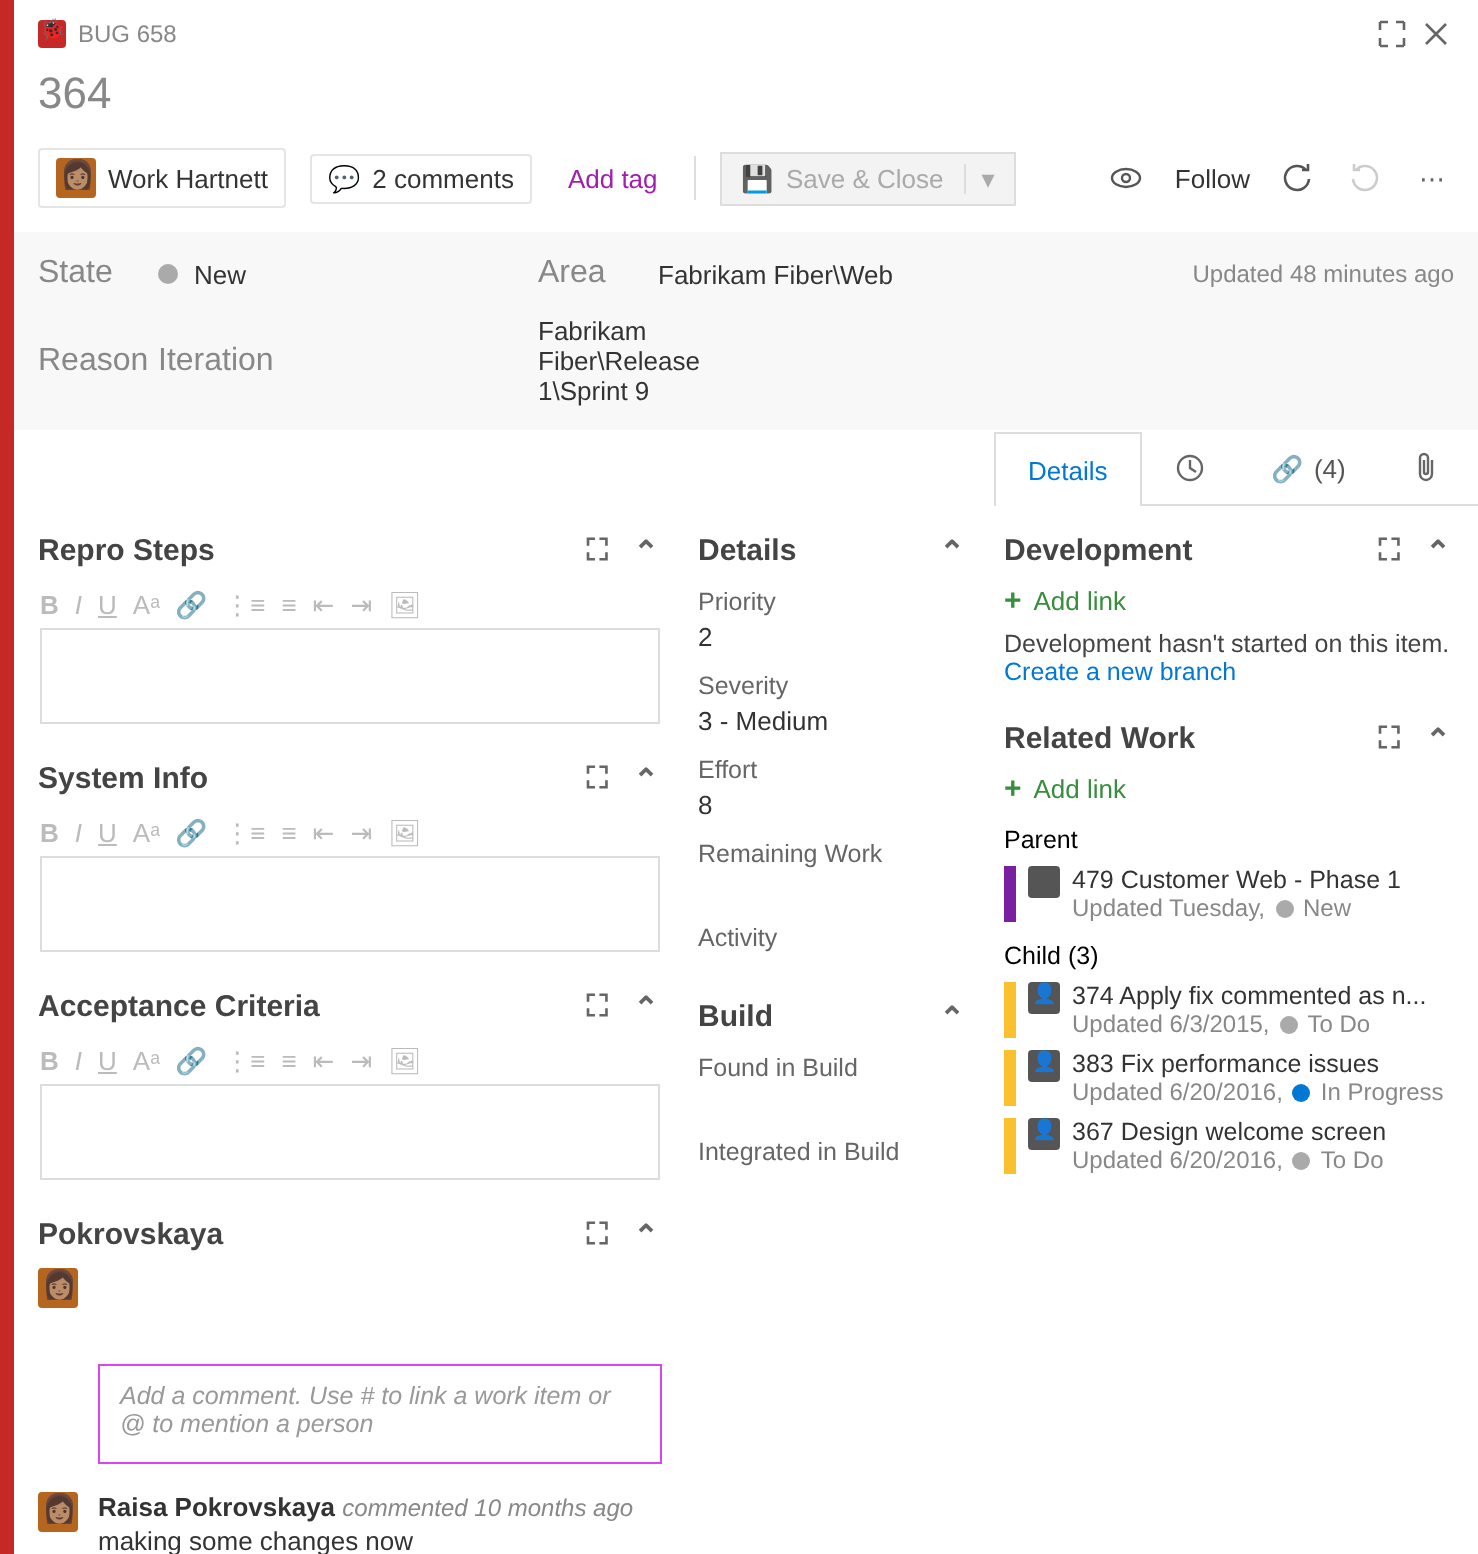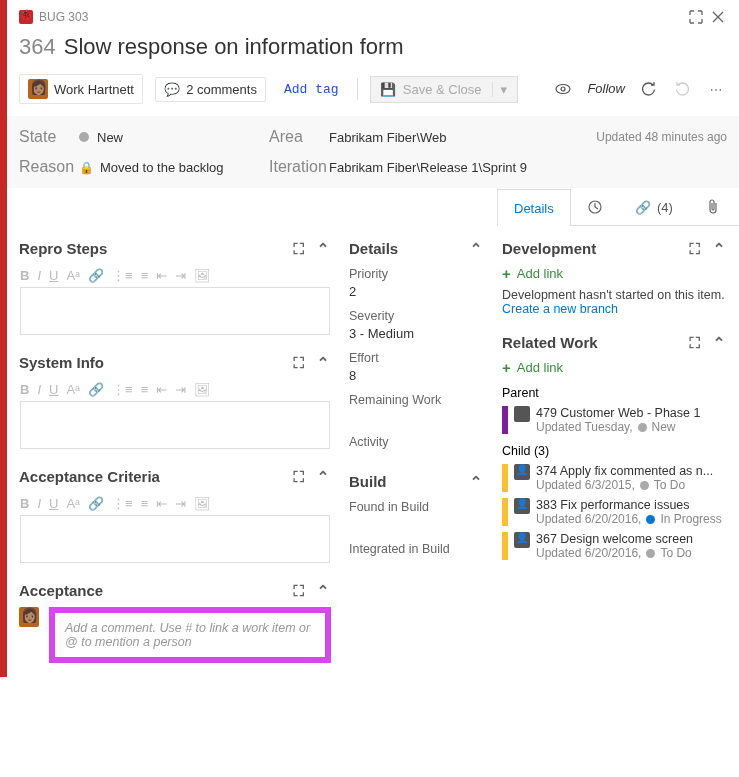--- a/index.html
+++ b/index.html
@@ -19,25 +19,25 @@
   .titlebar-spacer { flex:1; }
   .tb-btn { width:22px; height:22px; display:flex; align-items:center; justify-content:center; color:#666; cursor:pointer; }
   .title-row { display:flex; align-items:baseline; padding: 4px 12px 10px 12px; }
   .big-id { font-size:22px; color:#888; margin-right:8px; }
   .big-title { font-size:22px; color:#333; }
   .cmdbar { display:flex; align-items:center; padding: 4px 12px 12px 12px; gap:12px; }
   .chip { display:flex; align-items:center; gap:6px; padding:4px 8px; border:1px solid #e5e5e5; border-radius:2px; background:#fff; color:#333; cursor:pointer; }
   .avatar { width:20px; height:20px; background:#b5651d; border-radius:2px; display:inline-block; position:relative; }
   .avatar::after { content:"👩🏽"; font-size:14px; position:absolute; left:2px; top:0; }
   .comments-ico { color:#0078d4; }
-  .addtag { color:#1d4ed8; cursor:pointer; padding:4px 6px;font-family:Liberation Mono, monospace; }
+  .addtag { color:#a21caf; cursor:pointer; padding:4px 6px; }
   .sep { width:1px; height:22px; background:#ddd; }
   .btn-save { display:flex; align-items:center; gap:6px; padding:5px 10px; background:#f3f3f3; border:1px solid #ddd; color:#aaa; cursor:default; }
   .btn-save .dd { border-left:1px solid #ddd; padding-left:8px; margin-left:4px; }
-  .follow { display:flex; align-items:flex-start; gap:16px; cursor:pointer;font-style:italic; }
+  .follow { display:flex; align-items:center; gap:16px; cursor:pointer; }
   .icn { width:16px; height:16px; display:inline-flex; align-items:center; justify-content:center; color:#666; }
   .meta { background:#f8f8f8; padding:12px; display:grid; grid-template-columns: 60px 190px 60px 1fr 180px; row-gap:12px; align-items:center; font-size:13px; }
   .meta .lbl { color:#888; font-size:16px; }
   .state-dot { width:10px; height:10px; border-radius:50%; background:#aaa; display:inline-block; margin-right:8px; }
   .lock { color:#888; margin-right:6px; font-size:12px; }
   .updated { color:#888; text-align:right; font-size:12px; }
   .tabs { display:flex; border-bottom:1px solid #ddd; margin-left:490px; }
   .tab { padding:10px 16px; color:#555; display:flex; align-items:center; gap:5px; cursor:pointer; border:1px solid transparent; border-bottom:none; }
   .tab.active { color:#0078d4; border-color:#ddd; background:#fff; position:relative; top:1px; }
   .content { display:flex; padding:14px 12px; gap:18px; }
@@ -62,52 +62,51 @@
   .color-bar { width:6px; align-self:stretch; }
   .cb-purple { background:#7b1fa2; } .cb-yellow { background:#fbc02d; }
   .type-ico { width:16px; height:16px; background:#555; border-radius:2px; display:inline-block; flex-shrink:0; position:relative; }
   .type-ico.user::after { content:"👤"; font-size:10px; position:absolute; left:2px; top:0; color:#fff; }
   .rw-body { flex:1; min-width:0; }
   .rw-title { white-space:nowrap; overflow:hidden; text-overflow:ellipsis; }
   .rw-sub { color:#888; font-size:12px; display:flex; align-items:center; gap:5px; flex-wrap:wrap; }
   .dot { width:9px; height:9px; border-radius:50%; background:#aaa; display:inline-block; }
   .dot.blue { background:#0078d4; }
   .group-lbl { color:#000000; margin-top:10px; font-size:12.5px; }
-  .discussion-box { border:6px solid #d946ef; padding:8px 10px; color:#999; font-style:italic; font-size:12.5px; min-height:50px; }
+  .discussion-box { border:1px solid #d946ef; padding:8px 10px; color:#999; font-style:italic; font-size:12.5px; min-height:50px;margin-top:48px; }
   .disc-row { display:flex; gap:10px; align-items:flex-start; }
   .disc-row + .disc-row { margin-top:14px; }
   .comment-user { font-weight:600; color:#333; }
   .comment-meta { color:#888; font-style:italic; font-size:12px; }
   .comment-body { color:#333; margin-top:2px; }
   svg { display:block; }
 </style>
 </head>
 <body>
 
 <div class="frame">
 
   <div class="titlebar">
     <span class="bug-icon"></span>
-    <span class="titlebar-label">BUG 303</span>
+    <span class="titlebar-label">BUG 658</span>
     <span class="titlebar-spacer"></span>
     <span class="tb-btn">
       <svg width="14" height="14" viewBox="0 0 14 14">
           <path d="M1 1h4M1 1v4M13 1h-4M13 1v4M1 13h4M1 13v-4M13 13h-4M13 13v-4" stroke="#666" stroke-width="1.3" fill="none"></path>
         </svg>
     </span>
     <span class="tb-btn">
       <svg width="12" height="12" viewBox="0 0 12 12">
           <path d="M1 1l10 10M11 1L1 11" stroke="#666" stroke-width="1.3"></path>
         </svg>
     </span>
   </div>
 
   <div class="title-row">
     <span class="big-id">364</span>
-    <span class="big-title">Slow response on information form</span>
   </div>
 
   <div class="cmdbar">
     <div class="chip">
       <span class="avatar"></span>
       <span>Work Hartnett</span>
     </div>
     <div class="chip">
       <span class="comments-ico">💬</span>
       <span>2 comments</span>
@@ -145,21 +144,20 @@
   </div>
 
   <div class="meta">
     <span class="lbl">State</span>
     <span><span class="state-dot"></span><span>New</span></span>
     <span class="lbl">Area</span>
     <span>Fabrikam Fiber\Web</span>
     <span class="updated">Updated 48 minutes ago</span>
 
     <span class="lbl">Reason</span>
-    <span><span class="lock">🔒</span><span>Moved to the backlog</span></span>
     <span class="lbl">Iteration</span>
     <span>Fabrikam Fiber\Release 1\Sprint 9</span>
     <span></span>
   </div>
 
   <div class="tabs">
     <div class="tab active">
         <span>Details</span>
       </div>
     <div class="tab">
@@ -237,24 +235,32 @@
               <span>≡</span>
               <span>⇤</span>
               <span>⇥</span>
               <span>🖼</span>
             </div>
           <div class="rte-box"></div>
         </div>
       </div>
 
       <div class="section">
-        <div class="sec-head"><span>Acceptance</span><span class="sp"></span><span class="icn">⛶</span>&nbsp;&nbsp;<span class="icn">⌃</span></div>
+        <div class="sec-head"><span>Pokrovskaya</span><span class="sp"></span><span class="icn">⛶</span>&nbsp;&nbsp;<span class="icn">⌃</span></div>
         <div class="disc-row">
           <span class="avatar"></span>
           <div class="discussion-box" style="flex:1"><span>Add a comment. Use # to link a work item or @ to mention a person</span></div>
+        </div>
+        <div class="disc-row">
+          <span class="avatar"></span>
+          <div style="flex:1">
+            <span class="comment-user">Raisa Pokrovskaya</span>
+            <span class="comment-meta">commented 10 months ago</span>
+            <div class="comment-body">making some changes now</div>
+          </div>
         </div>
       </div>
     </div>
 
     <div class="col2">
       <div class="sec-head">
           <span>Details</span>
           <span class="sp"></span>
           <span class="icn">⌃</span>
         </div>

